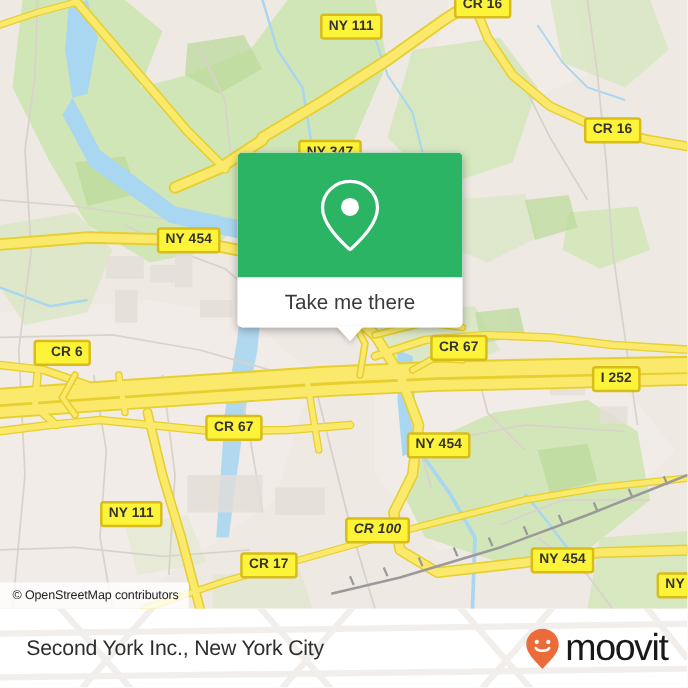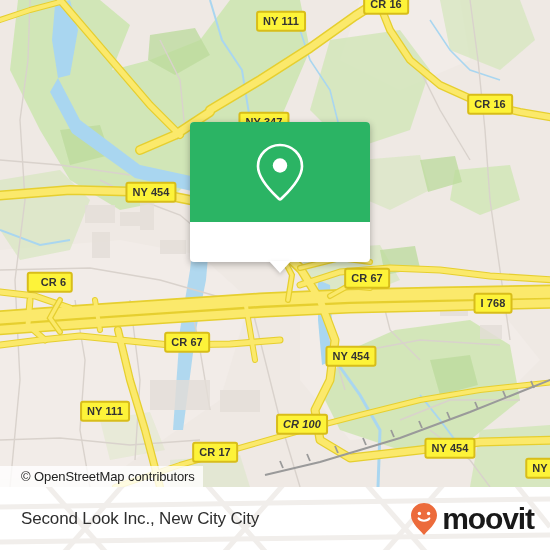--- a/index.html
+++ b/index.html
@@ -17,22 +17,22 @@
     width: 550px; height: 487px;
     background: #efe9e4;
     overflow: hidden;
   }
   .map-svg { position: absolute; left: 0; top: 0; }
 
   
   .attribution {
     position: absolute; left: 0; bottom: 0;
     background: rgba(255,255,255,0.80);
-    padding: 3px 8px 3px 21px;
-    font-size: 13px;
+    padding: 3px 8px 3px 10px;
+    font-size: 10px;
     color: #222;
     letter-spacing: -0.1px;
     line-height: 15px;
     white-space: nowrap;
   }
 
   
   .shield {
     position: absolute;
     background: #fdf339;
@@ -99,21 +99,21 @@
     letter-spacing: -0.15px;
     white-space: nowrap;
   }
   .brand {
     position: absolute; right: 16px; top: 50%;
     transform: translateY(-50%);
     display: flex; align-items: center; gap: 3px;
   }
   .brand-word {
     font-size: 30px;
-    font-weight: bold;
+    font-weight: normal;
     color: #191919;
     letter-spacing: -1.1px;
     line-height: 30px;
   }
 </style>
 </head>
 <body>
 
 <div id="app">
 
@@ -293,59 +293,60 @@
     </svg>
 
     <div id="shield-layer">
         <div class="shield" style="left: 386px; top: 4px;">CR 16</div>
         <div class="shield" style="left: 281px; top: 21px;">NY 111</div>
         <div class="shield" style="left: 490px; top: 104px;">CR 16</div>
         <div class="shield" style="left: 264px; top: 122px;">NY 347</div>
         <div class="shield" style="left: 151px; top: 192px;">NY 454</div>
         <div class="shield" style="left: 50px; top: 282px; padding-left: 12px;">CR 6</div>
         <div class="shield" style="left: 367px; top: 278px;">CR 67</div>
-        <div class="shield" style="left: 493px; top: 303px;">I 768</div>
+        <div class="shield" style="left: 493px; top: 303px;">I 252</div>
         <div class="shield" style="left: 187px; top: 342px;">CR 67</div>
         <div class="shield" style="left: 351px; top: 356px;">NY 454</div>
         <div class="shield" style="left: 105px; top: 411px;">NY 111</div>
         <div class="shield" style="left: 302px; top: 424px; font-style: italic;">CR 100</div>
         <div class="shield" style="left: 450px; top: 448px;">NY 454</div>
         <div class="shield" style="left: 203px; top: 452px; margin-left: 12px;">CR 17</div>
         <div class="shield" style="left: 540px; top: 468px;">NY</div>
       </div>
 
     <div class="attribution">© OpenStreetMap contributors</div>
   </div>
 
   <div class="popup">
     <div class="popup-top">
       <svg width="52" height="62" viewBox="0 0 52 62">
         <path d="M26,4 C13.8,4 4,13.6 4,25.2 C4,39 20,53 25,58 C25.5,58.6 26.5,58.6 27,58
                  C32,53 48,39 48,25.2 C48,13.6 38.2,4 26,4 Z" fill="none" stroke="#ffffff" stroke-width="2.6"></path>
         <circle cx="26" cy="24.5" r="7.2" fill="#ffffff"></circle>
       </svg>
     </div>
+    <div class="popup-btn">Take me there</div>
   </div>
   <div class="popup-tail"></div>
 
   <div class="footer">
     <svg class="footer-wm" width="550" height="63" viewBox="0 0 550 63">
       <g stroke="#f1eeeb" stroke-width="5" fill="none">
         <path d="M40,-10 L110,70"></path>
           <path d="M130,-10 L60,70"></path>
         <path d="M200,-10 L270,70"></path>
           <path d="M290,-10 L220,70"></path>
         <path d="M360,-10 L430,70"></path>
           <path d="M450,-10 L380,70"></path>
         <path d="M510,-10 L550,40"></path>
         <path d="M0,20 L550,12"></path>
           <path d="M0,55 L550,48"></path>
       </g>
     </svg>
-    <div class="footer-title">Second Look Inc., New City City</div>
+    <div class="footer-title">Second York Inc., New York City</div>
     <div class="brand">
       <svg width="30" height="34" viewBox="0 0 30 34">
         <path d="M15,1 C7.8,1 2,6.6 2,13.5 C2,21.5 12,29 14.2,32.3 C14.6,32.9 15.4,32.9 15.8,32.3
                  C18,29 28,21.5 28,13.5 C28,6.6 22.2,1 15,1 Z" fill="#ec6b3b"></path>
         <circle cx="10.4" cy="11.5" r="1.7" fill="#ffffff"></circle>
         <circle cx="19.6" cy="11.5" r="1.7" fill="#ffffff"></circle>
         <path d="M9.6,16.4 C11.5,19.4 18.5,19.4 20.4,16.4" stroke="#ffffff" stroke-width="2" fill="none" stroke-linecap="round"></path>
       </svg>
       <span class="brand-word">moovit</span>
     </div>

